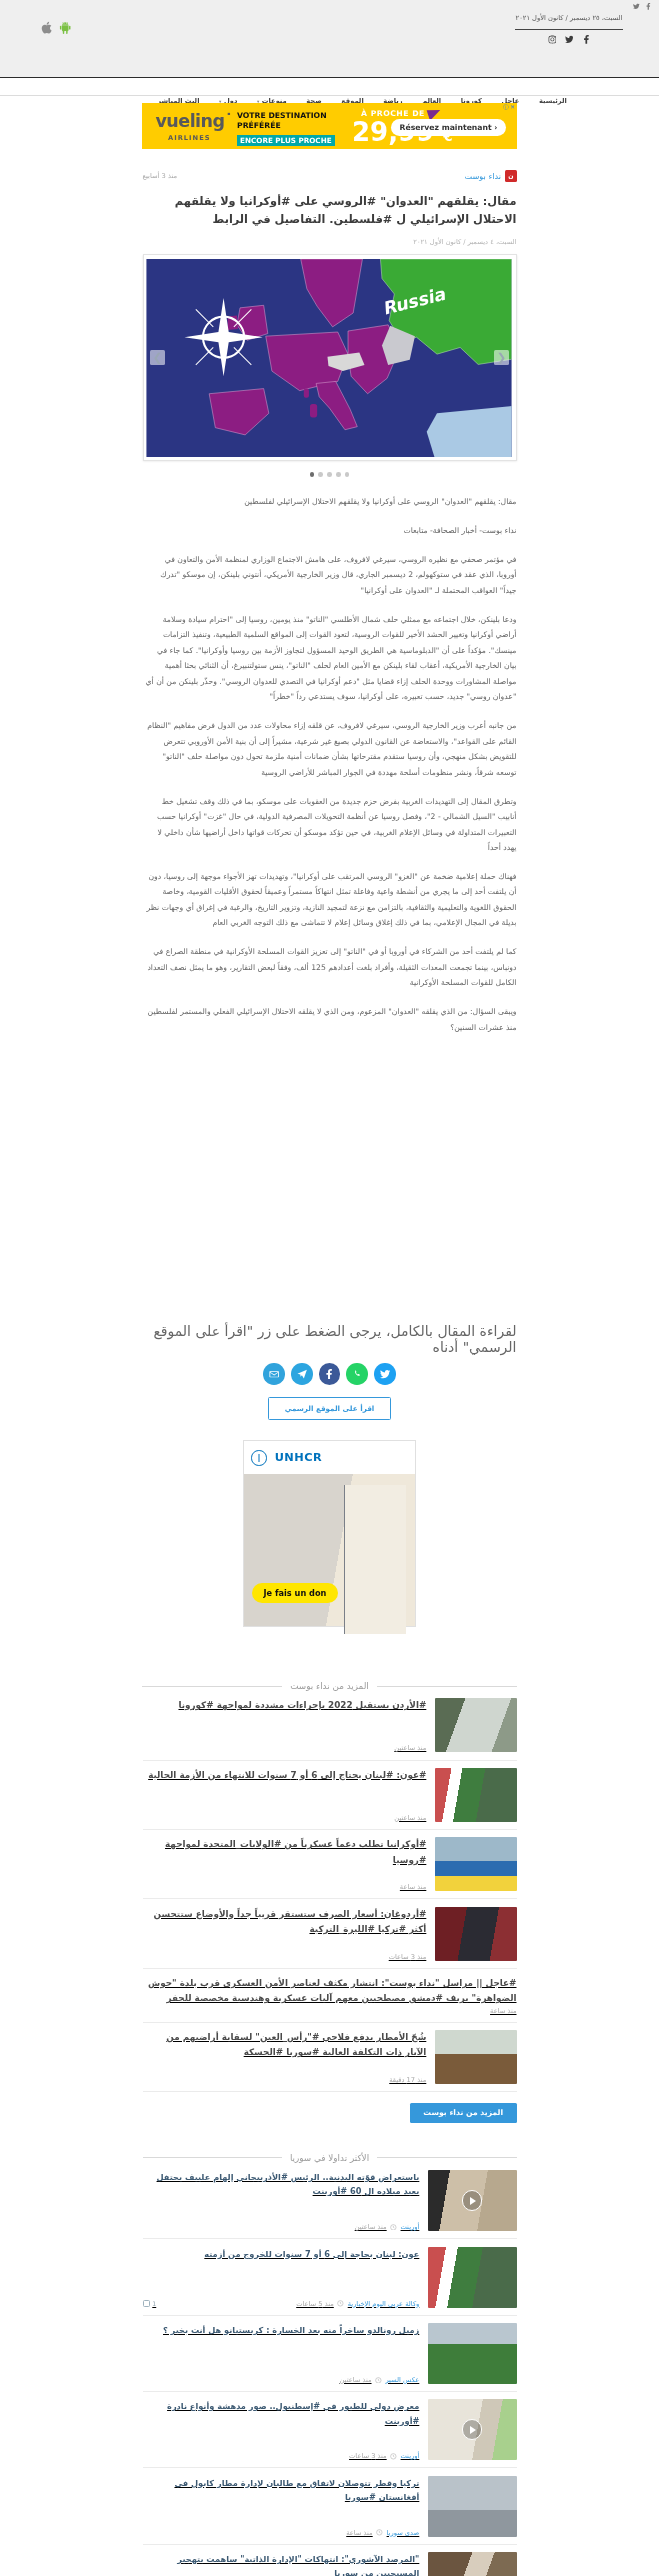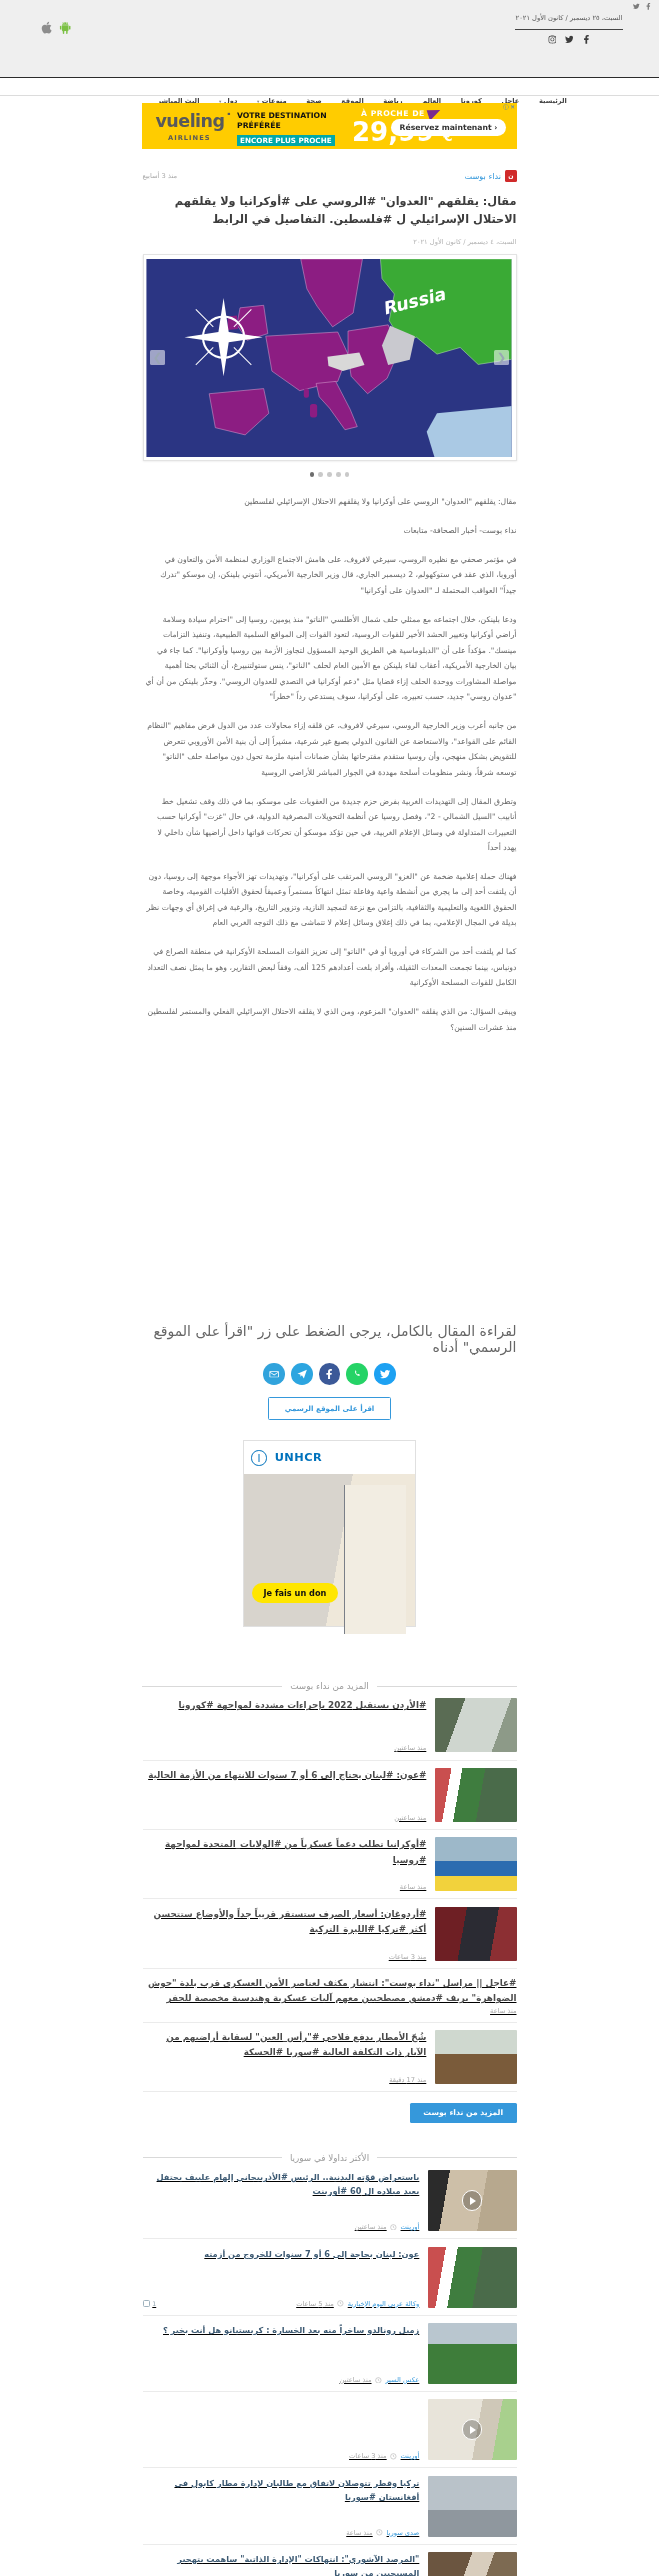--- a/index.html
+++ b/index.html
@@ -448,20 +448,21 @@
           </svg>
         <span>منذ ساعتين</span>
       </div>
     </div>
   </div>
   <div class="news-item">
     <div class="thumb t-birds">
         <div class="play"></div>
       </div>
     <div class="n-text">
+      <div class="n-title">معرض دولي للطيور في #إسطنبول.. صور مدهشة وأنواع نادرة #أورينت</div>
       <div class="n-meta">
         <span class="n-src">أورينت</span>
         <svg class="clock" viewBox="0 0 16 16">
             <circle cx="8" cy="8" r="6.5"></circle>
             <line x1="8" y1="8" x2="8" y2="4.5"></line>
             <line x1="8" y1="8" x2="10.5" y2="9.5"></line>
           </svg>
         <span>منذ 3 ساعات</span>
       </div>
     </div>

